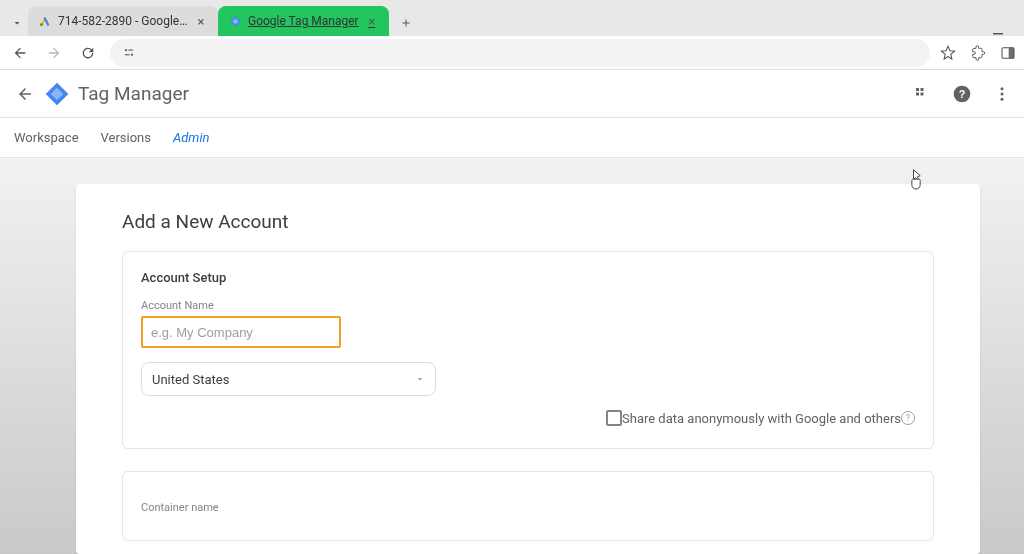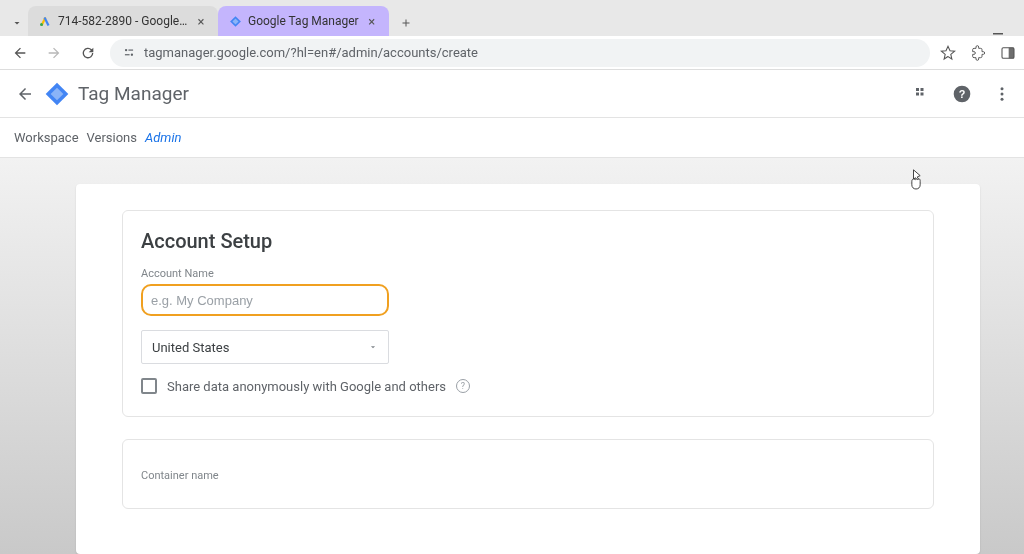--- a/index.html
+++ b/index.html
@@ -5,21 +5,21 @@
   * { box-sizing: border-box; margin: 0; padding: 0; }
   html, body { width: 1024px; height: 554px; overflow: hidden; font-family: Roboto, Arial, sans-serif; }
   body { background: #fff; }
 
   
   .browser-chrome { background: #e8e8e8; }
   .tab-strip { display: flex; align-items: flex-end; height: 36px; padding: 4px 6px 0 6px; gap: 0; }
   .tab-dropdown { width: 22px; height: 26px; display: flex; align-items: center; justify-content: center; color: #444; cursor: pointer; }
   .tab { display: flex; align-items: center; height: 30px; padding: 0 10px; border-radius: 8px 8px 0 0; gap: 6px; font-size: 12px; color: #333; max-width: 190px; cursor: pointer; }
   .tab.inactive { background: #dcdcdc; }
-  .tab.active { background: #c4b5fd; }
+  .tab.active { background: #22c55e; text-decoration: underline; }
   .tab-title { white-space: nowrap; overflow: hidden; text-overflow: ellipsis; flex: 1; }
   .tab-close { color: #555; font-size: 13px; width: 14px; text-align: center; }
   .tab-favicon { width: 14px; height: 14px; display: flex; align-items: center; justify-content: center; }
   .new-tab { width: 26px; height: 26px; display: flex; align-items: center; justify-content: center; color: #444; cursor: pointer; margin-left: 4px; }
   .window-controls { margin-left: auto; display: flex; gap: 20px; padding-right: 14px; color: #555; }
 
   .addr-row { display: flex; align-items: center; height: 34px; background: #fff; padding: 0 8px; gap: 10px; border-bottom: 1px solid #ddd; }
   .nav-btn { width: 24px; height: 24px; display: flex; align-items: center; justify-content: center; color: #555; cursor: pointer; }
   .nav-btn.disabled { color: #b8b8b8; cursor: default; }
   .url-box { flex: 1; display: flex; align-items: center; height: 28px; background: #f1f3f4; border-radius: 14px; padding: 0 12px; gap: 8px; font-size: 13px; color: #5f6368; }
@@ -27,42 +27,42 @@
 
   
   .app-header { display: flex; align-items: center; height: 48px; padding: 0 10px; border-bottom: 1px solid #e3e3e3; }
   .back-arrow { width: 30px; height: 30px; display: flex; align-items: center; justify-content: center; color: #5f6368; cursor: pointer; }
   .app-logo { width: 26px; height: 26px; margin: 0 8px 0 4px; display: flex; align-items: center; justify-content: center; }
   .app-title { font-size: 19px; color: #5f6368; font-weight: 400; }
   .header-right { margin-left: auto; display: flex; align-items: center; gap: 16px; color: #5f6368; }
   .header-icon { width: 24px; height: 24px; display: flex; align-items: center; justify-content: center; cursor: pointer; }
 
   
-  .sub-nav { display: flex; align-items: center; height: 40px; padding: 0 14px; gap: 8px; border-bottom: 1px solid #e3e3e3; font-size: 13px; }
+  .sub-nav { display: flex; align-items: center; height: 40px; padding: 0 14px; gap: 22px; border-bottom: 1px solid #e3e3e3; font-size: 13px; }
   .sub-nav a { color: #5f6368; text-decoration: none; cursor: pointer; }
   .sub-nav a.active { color: #1a73e8; font-style: italic; }
 
   
   .content-area { background: linear-gradient(#f2f2f2, #c9c9c9); height: 396px; padding: 26px 44px 0 76px; position: relative; }
   .card { background: #fff; border-radius: 4px; box-shadow: 0 1px 2px rgba(0,0,0,0.12); padding: 26px 46px 0 46px; height: 100%; overflow: hidden; }
   .page-heading { font-size: 19px; color: #3c4043; font-weight: 400; margin-bottom: 18px; }
 
   .section-panel { border: 1px solid #e4e4e4; border-radius: 6px; padding: 18px 18px 22px 18px; margin-bottom: 22px; }
-  .section-title { font-size: 20px; color: #3c4043; font-weight: 500; margin-bottom: 14px; }
+  .section-title { font-size: 13px; color: #3c4043; font-weight: 500; margin-bottom: 14px; }
   .field-label { font-size: 11px; color: #80868b; margin-bottom: 4px; margin-top: 11px; }
 
-  .text-input { width: 248px; height: 32px; border: 2px solid #f0a020; border-radius: 10px; padding: 0 8px; font-size: 13px; outline: none; }
+  .text-input { width: 200px; height: 32px; border: 2px solid #f0a020; border-radius: 2px; padding: 0 8px; font-size: 13px; outline: none; }
   .text-input::placeholder { color: #9aa0a6; }
 
   .field-block { margin-bottom: 14px; }
 
-  .dropdown { width: 248px; height: 34px; border: 1px solid #dadce0; border-radius: 2px; padding: 0 10px; display: flex; align-items: center; font-size: 13px; color: #3c4043; cursor: pointer; justify-content: space-between; }
+  .dropdown { width: 295px; height: 34px; border: 1px solid #dadce0; border-radius: 8px; padding: 0 10px; display: flex; align-items: center; font-size: 13px; color: #3c4043; cursor: pointer; justify-content: space-between; }
   .dropdown .caret { color: #80868b; }
 
-  .checkbox-row { display: flex; align-items: center; gap: 10px; font-size: 13px; color: #5f6368; margin-top: 0; }
+  .checkbox-row { display: flex; align-items: center; font-size: 13px; color: #5f6368; margin-top: 0; justify-content: flex-end; }
   .chk { width: 16px; height: 16px; border: 2px solid #80868b; border-radius: 2px; cursor: pointer; }
   .help-q { width: 14px; height: 14px; border-radius: 50%; border: 1px solid #9aa0a6; color: #9aa0a6; font-size: 9px; display: flex; align-items: center; justify-content: center; cursor: pointer; }
 
   .cursor-pointer-img { position: absolute; right: 98px; top: 10px; pointer-events: none; color: #333; }
 
   svg { display: block; }
 </style>
 </head>
 <body>
 
@@ -126,21 +126,20 @@
     </div>
     <div class="url-box">
       <span>
         <svg width="14" height="14" viewBox="0 0 24 24">
             <circle cx="7" cy="7" r="2" fill="#5f6368"></circle>
             <rect x="11" y="6" width="8" height="2" fill="#5f6368"></rect>
             <circle cx="17" cy="15" r="2" fill="#5f6368"></circle>
             <rect x="5" y="14" width="8" height="2" fill="#5f6368"></rect>
           </svg>
       </span>
-      <span>tagmanager.google.com/?hl=en#/admin/accounts/create</span>
     </div>
     <div class="addr-right">
       <span>
         <svg width="16" height="16" viewBox="0 0 24 24">
             <path d="M12 17.3 6.2 21l1.6-6.8L2 9.3l7-.6L12 2l3 6.7 7 .6-5.8 4.9L17.8 21z" fill="none" stroke="#555" stroke-width="1.6"></path>
           </svg>
       </span>
       <span>
         <svg width="16" height="16" viewBox="0 0 24 24">
             <path d="M20 10h-2V7a2 2 0 0 0-2-2h-3V3a2 2 0 0 0-4 0v2H6a2 2 0 0 0-2 2v3h2a2 2 0 0 1 0 4H4v3a2 2 0 0 0 2 2h3v2a2 2 0 0 0 4 0v-2h3a2 2 0 0 0 2-2v-3h2a2 2 0 0 0 0-4z" fill="none" stroke="#555" stroke-width="1.4"></path>
@@ -202,20 +201,21 @@
 
 <div class="content-area">
   <div class="cursor-pointer-img">
     <svg width="20" height="22" viewBox="0 0 24 26">
         <path d="M9 2v11l2.5-1.5L14 16l2-1-2.5-4.5L17 9z" fill="#fff" stroke="#333" stroke-width="1.1"></path>
         <path d="M7 16c0-2 1-3 2-3s2 1 2 1 0-1 1.5-1 1.5 1 1.5 1 0-1 1.5-1S17 14 17 16v4c0 3-2 5-5 5s-5-2-5-5z" fill="#fff" stroke="#333" stroke-width="1.1"></path>
       </svg>
   </div>
 
   <div class="card">
+    <div class="page-heading">Add a New Account</div>
 
     <div class="section-panel">
       <div class="section-title">Account Setup</div>
 
       <div class="field-block">
         <div class="field-label">Account Name</div>
         <input class="text-input" type="text" placeholder="e.g. My Company" style="">
       </div>
 
       <div class="field-block">

